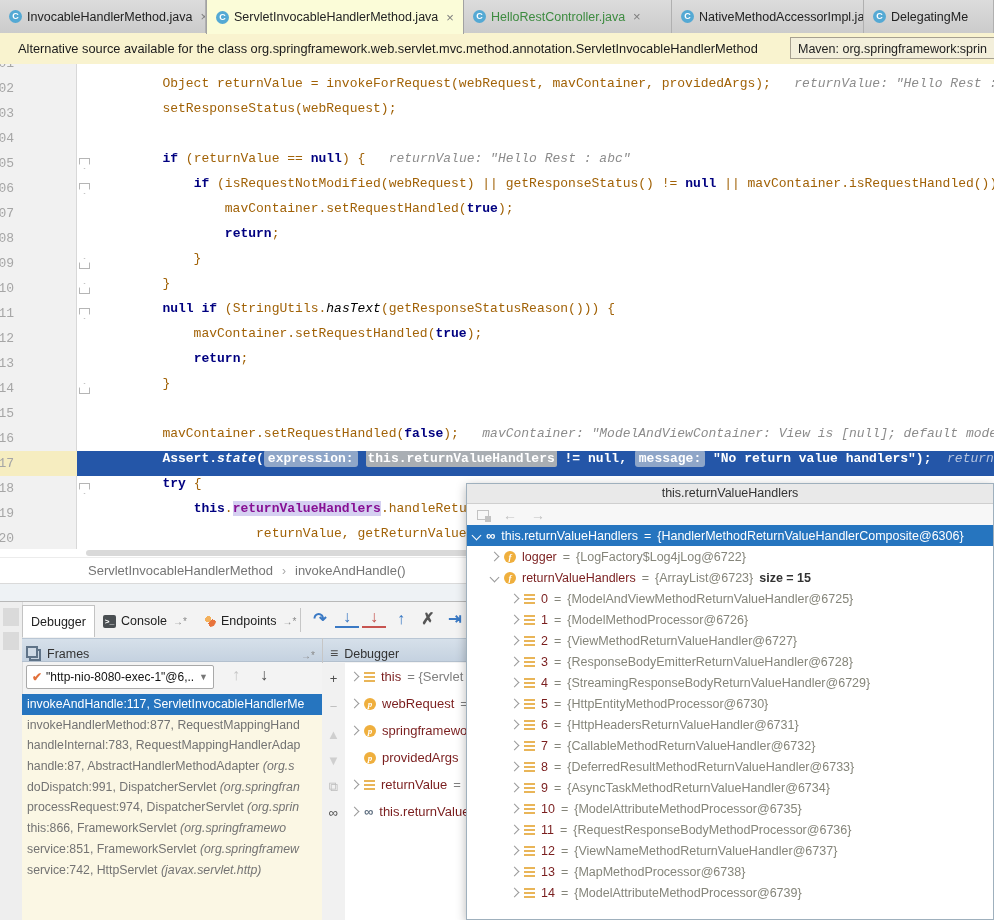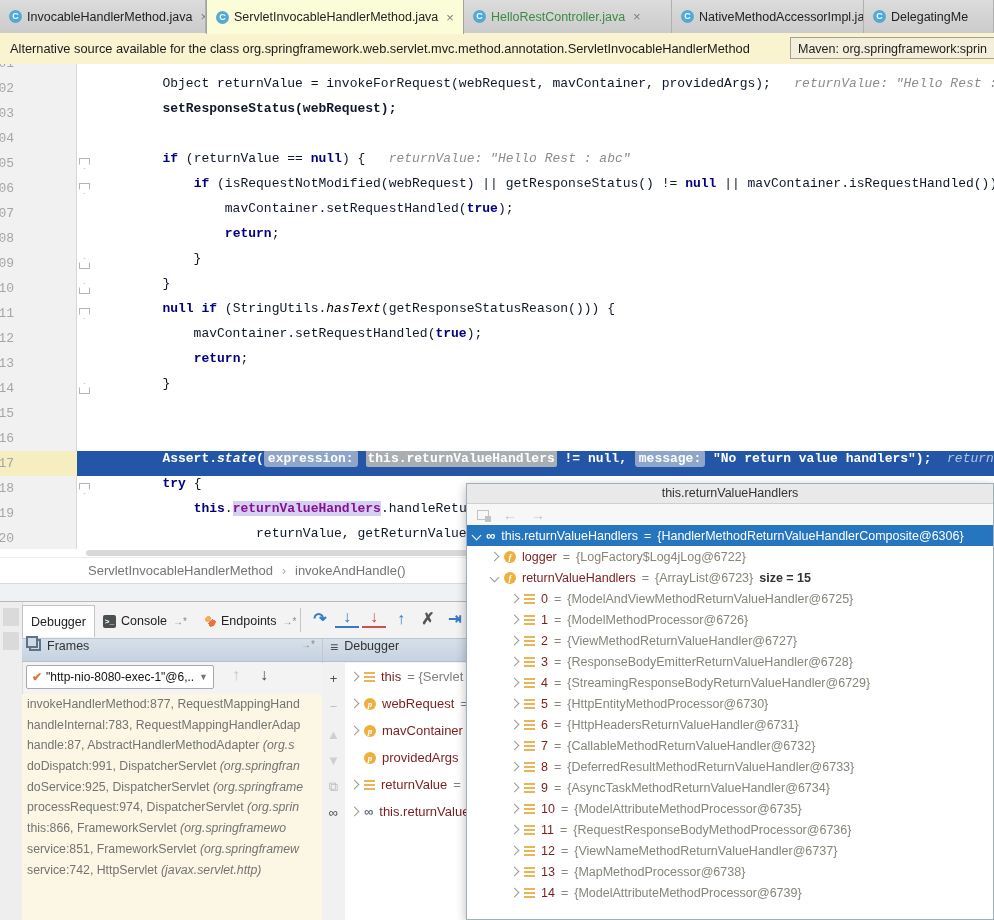--- a/index.html
+++ b/index.html
@@ -12,37 +12,37 @@
         border-right:1px solid #b0b0b0;background:linear-gradient(#dcdcdc,#cbcbcb);
         white-space:nowrap;overflow:hidden;flex:0 0 auto;box-sizing:border-box;cursor:default}
   .etab.active{background:#fbfcd8;height:34px;z-index:2;border-right:1px solid #a2a2a2;border-left:1px solid #a2a2a2}
   .etab .cicon{flex:0 0 auto;width:13px;height:13px;border-radius:50%;background:#54a9d4;color:#fff;
         font:bold 9px/13px "Liberation Sans",sans-serif;text-align:center}
   .etab .close{color:#7d7d7d;font-size:13px;line-height:13px;margin-left:3px}
   .etab.green-label .lbl{color:#3d8b40}
   
   #notifbar{position:absolute;left:0;top:33px;width:994px;height:31px;background:#f9f3cf;
             border-bottom:1px solid #cfc49b;font-size:12.8px;color:#1a1a1a;display:flex;align-items:center}
-  #notif-text{padding-left:10px;white-space:nowrap;overflow:hidden}
+  #notif-text{padding-left:18px;white-space:nowrap;overflow:hidden}
   #notif-btn{position:absolute;left:790px;top:4px;width:230px;height:22px;background:#f3efdb;
              border:1px solid #a6a090;font-size:12.5px;color:#222;line-height:22px;padding:0 7px;
              white-space:nowrap;overflow:hidden;box-sizing:border-box}
   
   #editor{position:absolute;left:0;top:64px;width:994px;height:485px;background:#fff;overflow:hidden}
   #gutter{position:absolute;left:0;top:0;width:76px;height:100%;background:#f1f1f1;border-right:1px solid #d8d8d8}
   .lnum{position:absolute;left:-12px;width:26px;text-align:right;font:13px "Liberation Mono",monospace;
         color:#a6a6a6;height:25px;line-height:25px}
   .gutter-hl{position:absolute;left:0;width:77px;height:25px;background:#f6edc0}
   .exec-bar{position:absolute;left:77px;right:0;height:25px;background:#2456a8}
   .fold{position:absolute;left:79px;width:11px;height:11px;background:#fff;border:1px solid #b5b5b5;box-sizing:border-box}
   .fold.down{clip-path:polygon(0 0,100% 0,100% 55%,50% 100%,0 55%)}
   .fold.up{clip-path:polygon(50% 0,100% 45%,100% 100%,0 100%,0 45%)}
   .code-line{position:absolute;left:100px;right:0;height:25px;line-height:25px;white-space:pre;
              font:13px "Liberation Mono",monospace;overflow:hidden}
-  .tk-p{color:#0f172a}
+  .tk-p{color:#a16207}
   .tk-k{color:#000080;font-weight:bold}
   .tk-i{color:#000;font-style:italic}
   .tk-h{color:#8c8c8c;font-style:italic}
   .tk-w,.tk-kw{color:#fff;font-weight:bold}
   .tk-iw{color:#fff;font-weight:bold;font-style:italic}
   .tk-chip{background:#8fa6c8;color:#fff;border-radius:3px;padding:1px 4px;font-weight:bold}
   .tk-sel{background:#a9aeb3;color:#fff;font-weight:bold;border-radius:2px;padding:1px 2px}
   .tk-hx{color:#b7c5e0;font-style:italic}
   .tk-fh{color:#871094;font-weight:bold;background:#d5d0f1}
   
@@ -58,21 +58,21 @@
   #dstrip .blk{position:absolute;left:3px;width:16px;height:18px;background:#dadada}
   .dtab{position:absolute;top:3px;height:32px;display:flex;align-items:center;gap:5px;font-size:12.5px;color:#222;padding:0 8px}
   .dtab.active{background:#fff;border:1px solid #c3c3c3;border-bottom:none;box-sizing:border-box}
   .pin{font-size:10px;color:#888;margin-left:1px}
   .console-ic{width:13px;height:13px;background:#4a4f52;border-radius:2px;color:#fff;font:bold 8px/13px "Liberation Mono",monospace;text-align:center}
   .endpoints-ic{width:12px;height:12px;border-radius:50%;background:radial-gradient(circle at 35% 35%,#f3b05c 0 3px,transparent 3px),radial-gradient(circle at 70% 70%,#e8733c 0 4px,transparent 4px)}
   .hamb{width:15px;height:11px;background:repeating-linear-gradient(to bottom,#7d8e9e 0 2px,transparent 2px 4.5px)}
   .dico{position:absolute;top:8px;width:24px;height:22px;text-align:center;font-size:16px;line-height:22px}
   .vline{position:absolute;top:0;width:1px;background:#c6c6c6}
   .phead{position:absolute;top:36px;height:24px;background:linear-gradient(#d6e0ea,#c5d2e0);border-top:1px solid #b9c6d4;
-         border-bottom:1px solid #b3c0ce;display:flex;align-items:flex-start;gap:6px;font-size:12.5px;color:#333;
+         border-bottom:1px solid #b3c0ce;display:flex;align-items:flex-end;gap:6px;font-size:12.5px;color:#333;
          padding:0 7px;box-sizing:border-box}
   .fricon{width:8px;height:8px;border:2px solid #5f7388;position:relative;background:transparent}
   .fricon:before{content:"";position:absolute;left:-5px;top:-5px;width:8px;height:8px;border:2px solid #5f7388;background:#cfdae6}
   .equiv{color:#4d4d4d;font-size:14px;font-weight:bold}
   
   #frames-list{position:absolute;left:22px;top:92px;width:300px;height:227px;background:#fbf7e4;overflow:hidden}
   .frame-row{height:20.7px;line-height:20.7px;font-size:12.3px;color:#737373;white-space:nowrap;overflow:hidden;padding-left:5px}
   .frame-row .pkg{font-style:italic}
   .frame-row.sel{background:#2675bf;color:#fff}
   #thread-combo{position:absolute;left:26px;top:63px;width:188px;height:24px;background:#fff;border:1px solid #a9a9a9;
@@ -167,39 +167,40 @@
       <div class="lnum" style="top: 362px;">116</div>
       <div class="gutter-hl" style="top: 387px;"></div>
       <div class="lnum" style="top: 387px;">117</div>
       <div class="lnum" style="top: 412px;">118</div>
       <div class="lnum" style="top: 437px;">119</div>
       <div class="lnum" style="top: 462px;">120</div>
     </div>
   <div id="code-layer" style="position:absolute;left:0;top:0;right:0;bottom:0">
       <div class="code-line" style="top: -13px;"></div>
       <div class="code-line" style="top: 12px;"><span class="tk-p">        Object returnValue = invokeForRequest(webRequest, mavContainer, providedArgs); </span><span class="tk-h">  returnValue: "Hello Rest : abc"</span></div>
-      <div class="code-line" style="top: 37px; font-weight: bold;"><span class="tk-p">        setResponseStatus(webRequest);</span></div>
+      <div class="code-line" style="top: 37px;"><span class="tk-p">        setResponseStatus(webRequest);</span></div>
       <div class="code-line" style="top: 62px;"></div>
       <div class="fold down" style="top: 94px;"></div>
       <div class="code-line" style="top: 87px;"><span class="tk-p">        </span><span class="tk-k">if</span><span class="tk-p"> (returnValue == </span><span class="tk-k">null</span><span class="tk-p">) { </span><span class="tk-h">  returnValue: "Hello Rest : abc"</span></div>
       <div class="fold down" style="top: 119px;"></div>
       <div class="code-line" style="top: 112px;"><span class="tk-p">            </span><span class="tk-k">if</span><span class="tk-p"> (isRequestNotModified(webRequest) || getResponseStatus() != </span><span class="tk-k">null</span><span class="tk-p"> || mavContainer.isRequestHandled()) {</span></div>
       <div class="code-line" style="top: 137px;"><span class="tk-p">                mavContainer.setRequestHandled(</span><span class="tk-k">true</span><span class="tk-p">);</span></div>
       <div class="code-line" style="top: 162px;"><span class="tk-p">                </span><span class="tk-k">return</span><span class="tk-p">;</span></div>
       <div class="fold up" style="top: 194px;"></div>
       <div class="code-line" style="top: 187px;"><span class="tk-p">            }</span></div>
       <div class="fold up" style="top: 219px;"></div>
       <div class="code-line" style="top: 212px;"><span class="tk-p">        }</span></div>
       <div class="fold down" style="top: 244px;"></div>
       <div class="code-line" style="top: 237px;"><span class="tk-p">        </span><span class="tk-k">null</span><span class="tk-p"> </span><span class="tk-k">if</span><span class="tk-p"> (StringUtils.</span><span class="tk-i">hasText</span><span class="tk-p">(getResponseStatusReason())) {</span></div>
       <div class="code-line" style="top: 262px;"><span class="tk-p">            mavContainer.setRequestHandled(</span><span class="tk-k">true</span><span class="tk-p">);</span></div>
       <div class="code-line" style="top: 287px;"><span class="tk-p">            </span><span class="tk-k">return</span><span class="tk-p">;</span></div>
       <div class="fold up" style="top: 319px;"></div>
       <div class="code-line" style="top: 312px;"><span class="tk-p">        }</span></div>
       <div class="code-line" style="top: 337px;"></div>
+      <div class="code-line" style="top: 362px;"><span class="tk-p">        mavContainer.setRequestHandled(</span><span class="tk-k">false</span><span class="tk-p">);</span><span class="tk-h">   mavContainer: "ModelAndViewContainer: View is [null]; default mode</span></div>
       <div class="exec-bar" style="top: 387px;"></div>
       <div class="code-line" style="top: 387px;"><span class="tk-w">        Assert.</span><span class="tk-iw">state</span><span class="tk-w">(</span><span class="tk-chip">expression:</span><span class="tk-w"> </span><span class="tk-sel">this.returnValueHandlers</span><span class="tk-w"> != </span><span class="tk-kw">null</span><span class="tk-w">, </span><span class="tk-chip">message:</span><span class="tk-w"> "No return value handlers");</span><span class="tk-hx">  return</span></div>
       <div class="fold down" style="top: 419px;"></div>
       <div class="code-line" style="top: 412px;"><span class="tk-p">        </span><span class="tk-k">try</span><span class="tk-p"> {</span></div>
       <div class="code-line" style="top: 437px;"><span class="tk-p">            </span><span class="tk-k">this</span><span class="tk-p">.</span><span class="tk-fh">returnValueHandlers</span><span class="tk-p">.handleReturnValue(</span></div>
       <div class="code-line" style="top: 462px;"><span class="tk-p">                    returnValue, getReturnValueType(returnValue), mavContainer, webRequest);</span></div>
     </div>
 </div>
 
 <div id="hscroll">
@@ -259,25 +260,25 @@
   <div id="thread-combo">
     <span class="chk">✔</span>
     <span style="overflow:hidden;white-space:nowrap">"http-nio-8080-exec-1"@6,...</span>
     <span class="cbchev">▼</span>
   </div>
   <span class="dico" style="left:224px;top:62px;color:#c6c6c6">↑</span>
   <span class="dico" style="left:252px;top:62px;color:#4d4d4d">↓</span>
   <span class="dico" style="left:284px;top:66px"><span class="funnel"></span></span>
 
   <div id="frames-list">
+      <div class="frame-row sel"><span>invokeAndHandle:117, ServletInvocableHandlerMe</span></div>
       <div class="frame-row"><span>invokeHandlerMethod:877, RequestMappingHand</span></div>
       <div class="frame-row"><span>handleInternal:783, RequestMappingHandlerAdap</span></div>
       <div class="frame-row"><span>handle:87, AbstractHandlerMethodAdapter </span><span class="pkg">(org.s</span></div>
       <div class="frame-row"><span>doDispatch:991, DispatcherServlet </span><span class="pkg">(org.springfran</span></div>
-      <div class="frame-row"><span>doService:925, DispatcherServlet </span><span class="pkg">(org.springframe</span></div>
       <div class="frame-row"><span>processRequest:974, DispatcherServlet </span><span class="pkg">(org.sprin</span></div>
       <div class="frame-row"><span>this:866, FrameworkServlet </span><span class="pkg">(org.springframewo</span></div>
       <div class="frame-row"><span>service:851, FrameworkServlet </span><span class="pkg">(org.springframew</span></div>
       <div class="frame-row"><span>service:742, HttpServlet </span><span class="pkg">(javax.servlet.http)</span></div>
     </div>
 
   <div id="vars-strip">
       <span class="vstrip-ic" style="top: 8px; color: rgb(77, 77, 77);">+</span>
       <span class="vstrip-ic" style="top: 36px; color: rgb(189, 189, 189);">−</span>
       <span class="vstrip-ic" style="top: 64px; color: rgb(207, 207, 207);">▲</span>
@@ -294,21 +295,21 @@
       </div>
       <div class="var-row">
         <span class="chev"></span>
         <span class="circ-ic">p</span>
         <span class="var-name">webRequest</span>
         <span class="var-val">= </span>
       </div>
       <div class="var-row">
         <span class="chev"></span>
         <span class="circ-ic">p</span>
-        <span class="var-name">mavContainer</span>
+        <span class="var-name">springframewo</span>
       </div>
       <div class="var-row">
         <span class="chev hidden"></span>
         <span class="circ-ic">p</span>
         <span class="var-name">providedArgs</span>
       </div>
       <div class="var-row">
         <span class="chev"></span>
         <span class="bars-ic"></span>
         <span class="var-name">returnValue</span>

